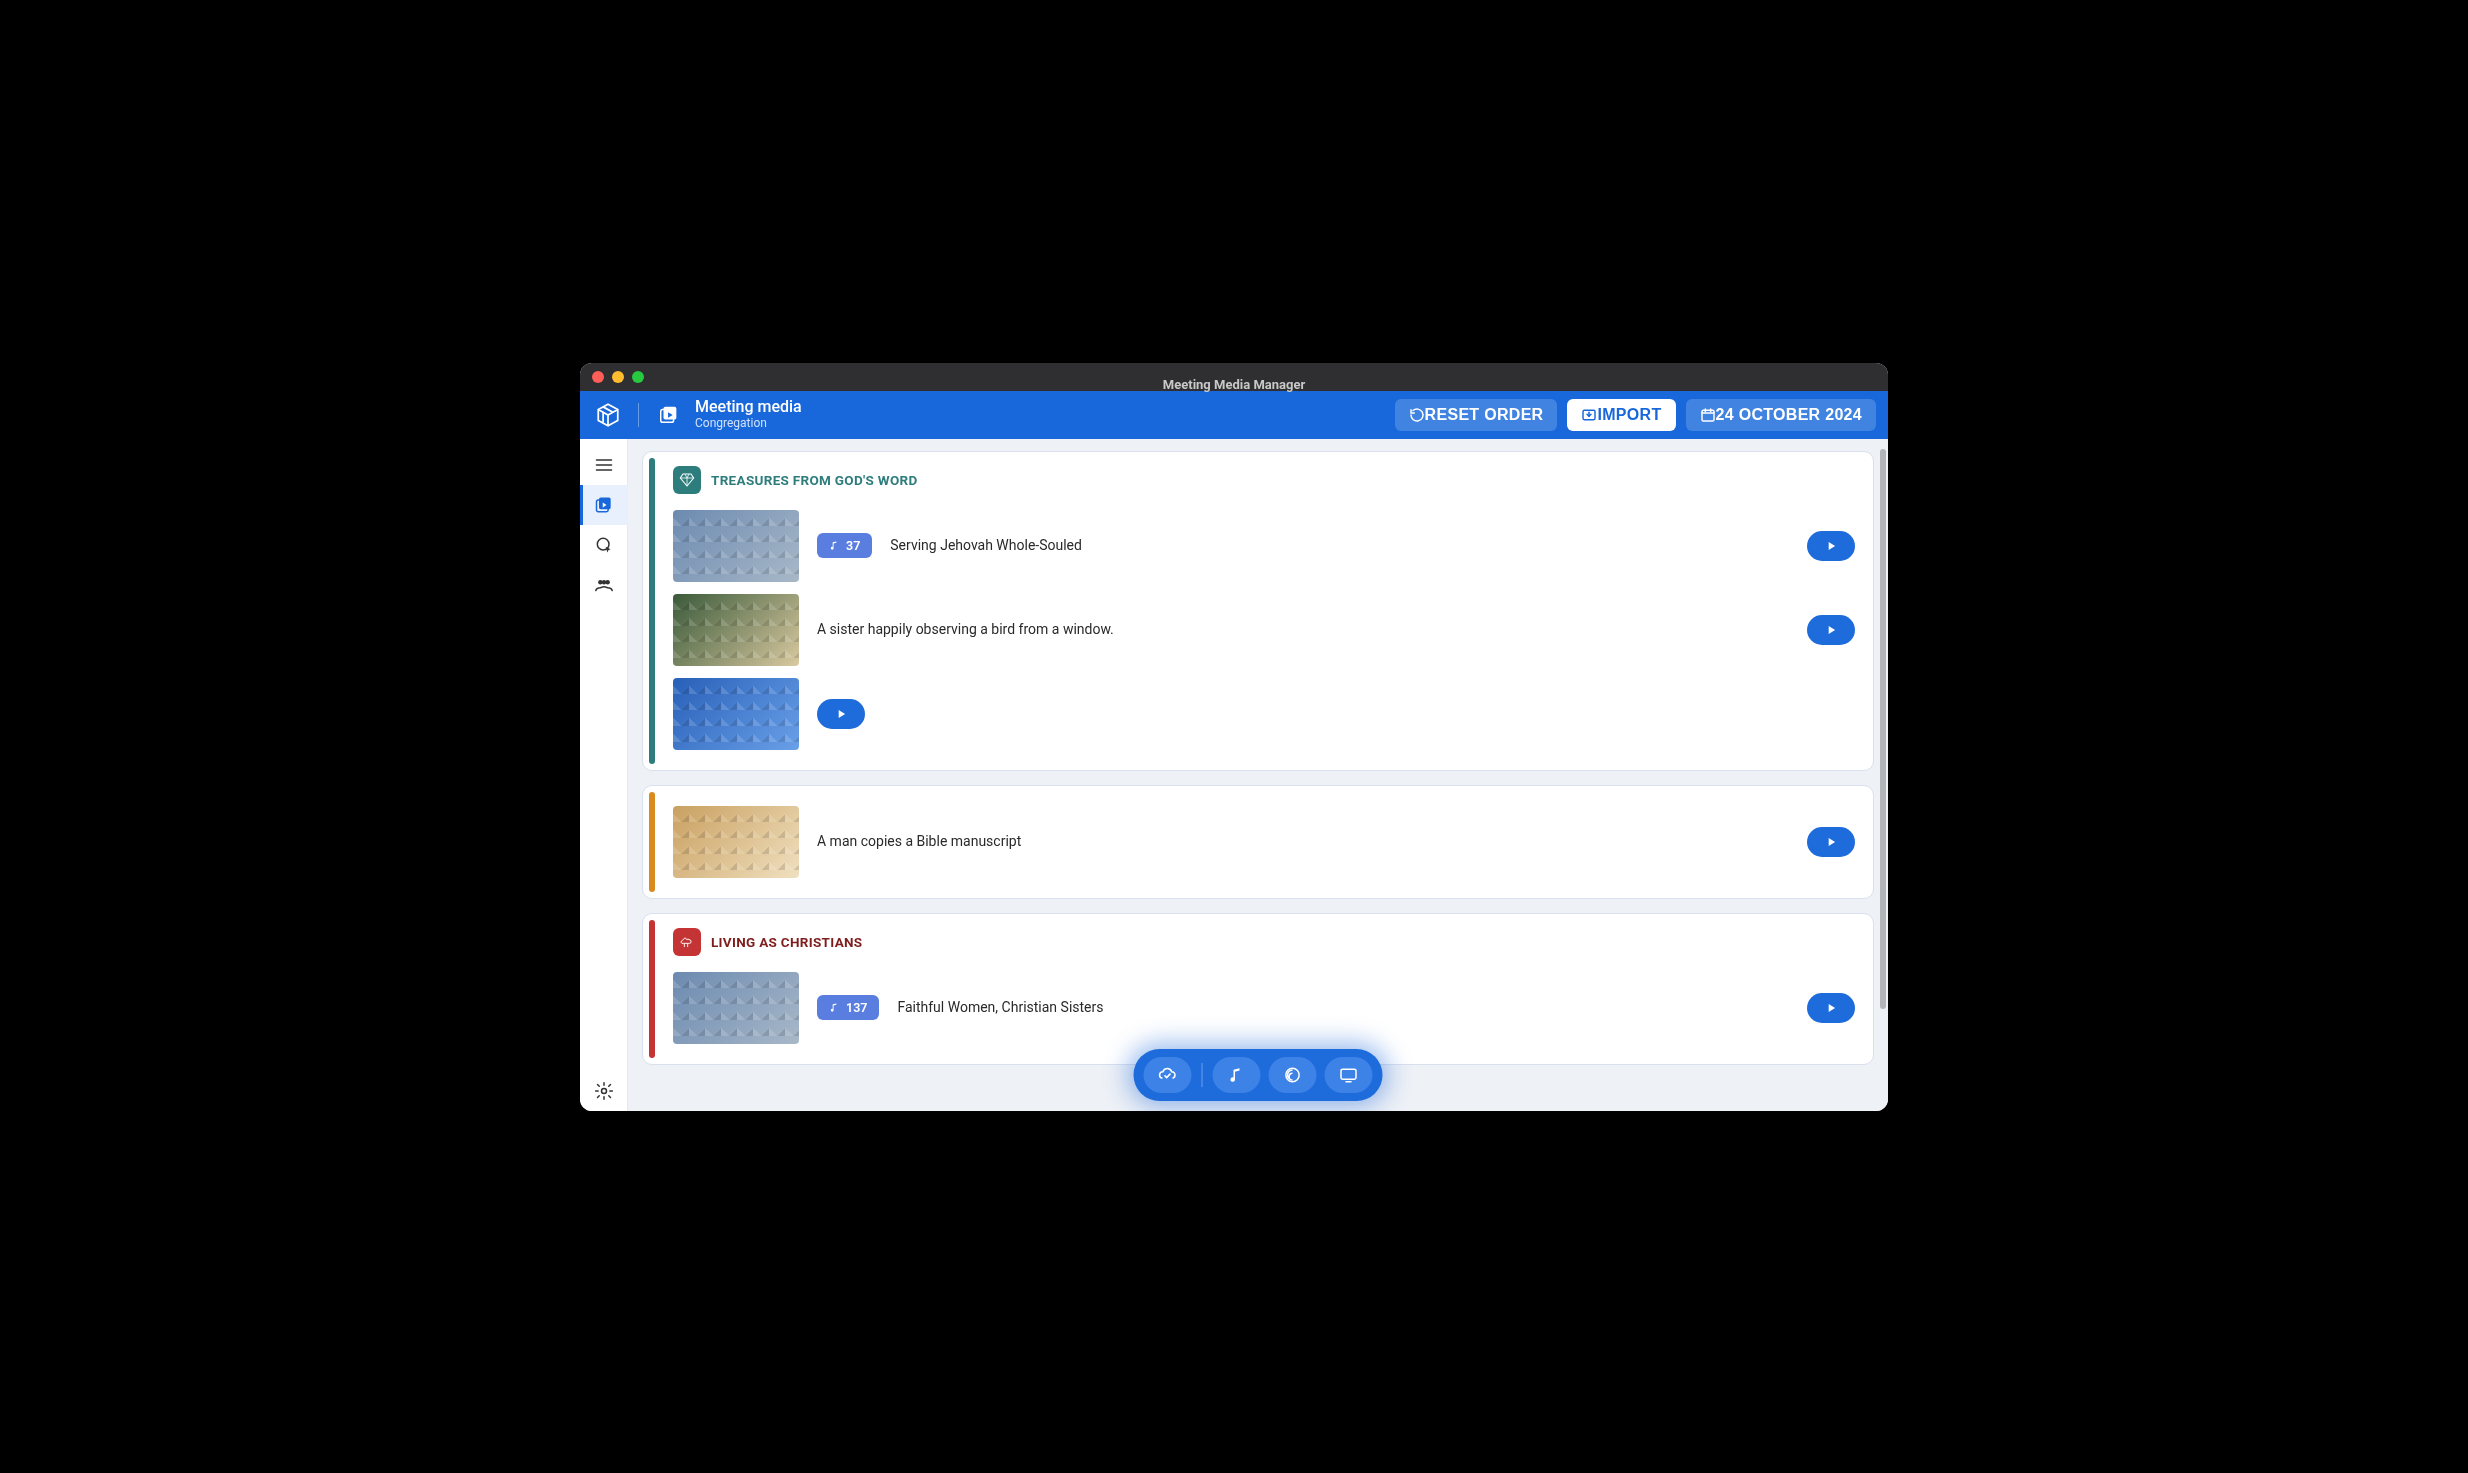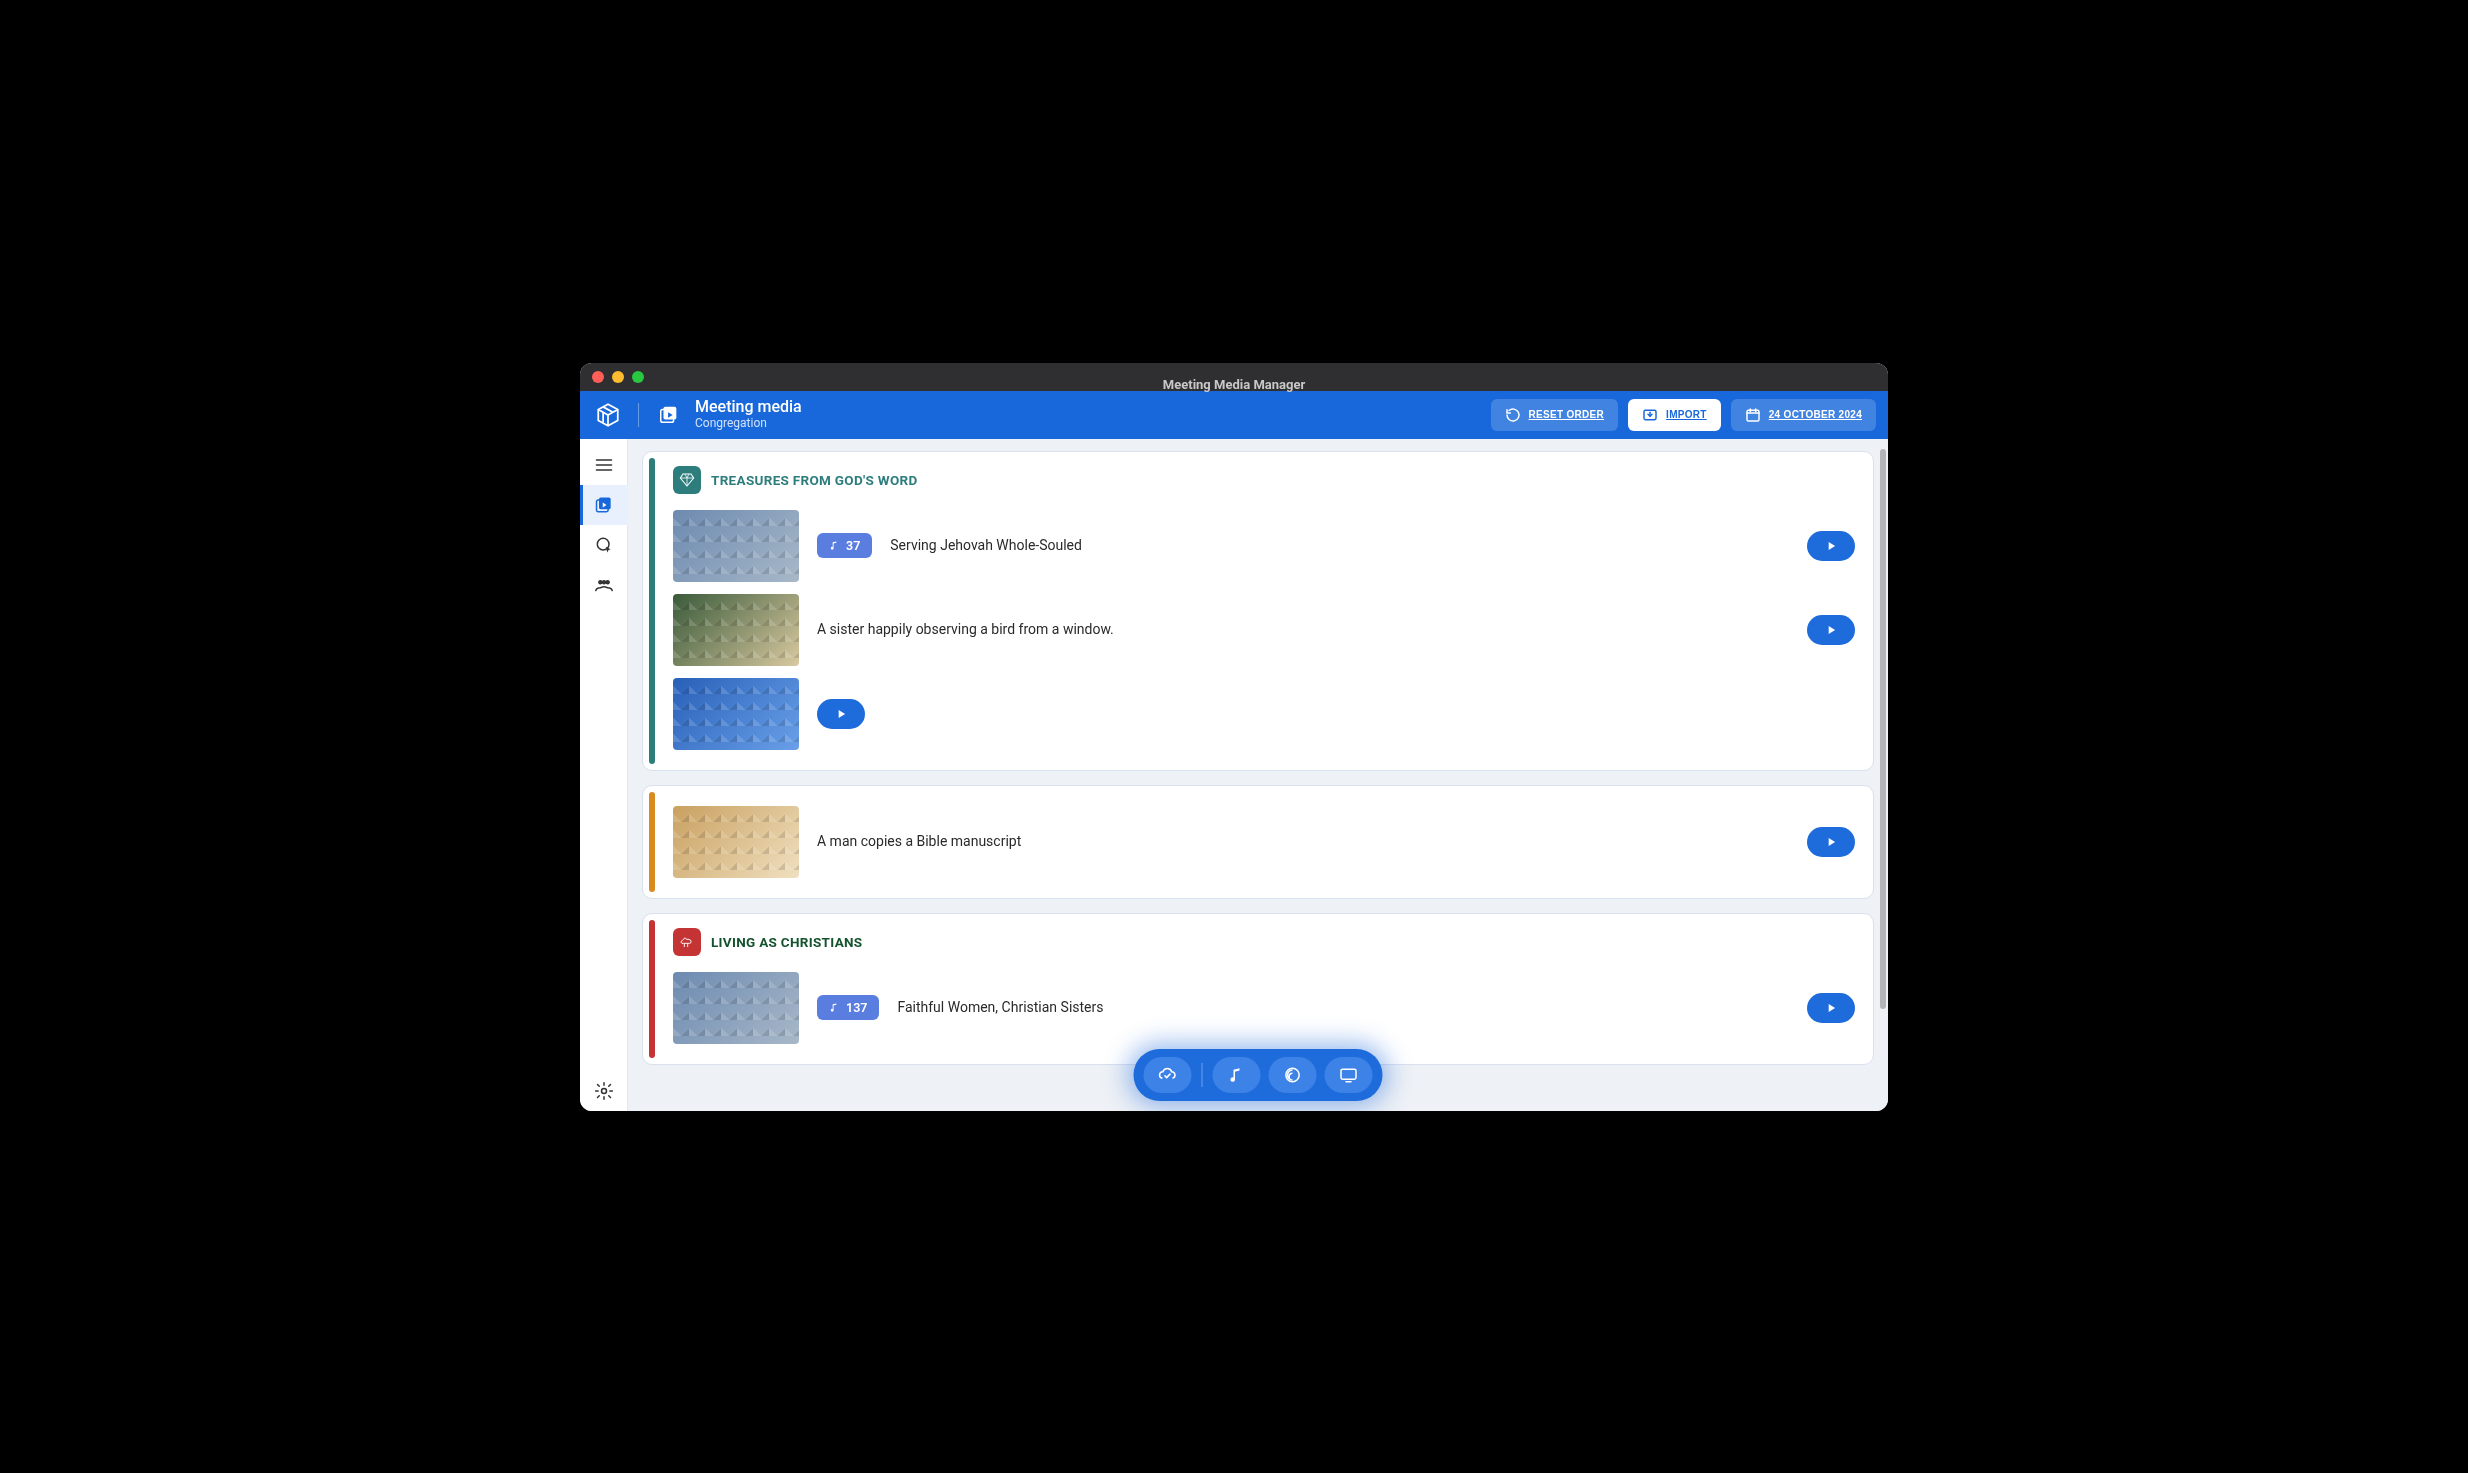--- a/index.html
+++ b/index.html
@@ -67,26 +67,25 @@
 .app-title { color:#fff; font-size:16px; font-weight:500; }
 .app-sub { color:#cfe0fb; font-size:12px; }
 .spacer { flex:1; }
 .appbar-btn {
   height:32px;
   padding:0 14px;
   border:none;
   border-radius:6px;
   background:rgba(255,255,255,.18);
   color:#fff;
-  font-size:10px;
+  font-size:16px;
   font-weight:600;
   letter-spacing:.3px;
-  display:flex;align-items:center;gap:8px;
+  display:flex;align-items:center;
   cursor:pointer;
-  text-decoration:underline;
 }
 .appbar-btn.solid { background:#fff; color:#1868db;align-items:center; }
 .appbar-btn.solid svg { stroke:#1868db; }
 .appbar-btn.date { background:rgba(255,255,255,.18); }
 .body-row { flex:1; display:flex; min-height:0; }
 .sidebar {
   width:48px;
   background:#fff;
   border-right:1px solid #e6e8ec;
   display:flex;
@@ -218,21 +217,21 @@
 }
 
 .teal { background:#2e7d7d; }
 .teal-stripe { background:#2e7d7d; }
 .teal-text { color:#2e7d7d; }
 .amber { background:#d98b1f; }
 .amber-stripe { background:#d98b1f; }
 .amber-text { color:#d98b1f; }
 .crimson { background:#c53434; }
 .crimson-stripe { background:#c53434; }
-.crimson-text { color:#14532d; }
+.crimson-text { color:#7f1d1d; }
 
 .thumb.v1 { background:linear-gradient(135deg,#6c8ab0,#a8b8c8); }
 .thumb.v2 { background:linear-gradient(135deg,#3a5a3a,#d9c9a0); }
 .thumb.v3 { background:linear-gradient(135deg,#2860b8,#6aa0e8); }
 .thumb.v4 { background:linear-gradient(135deg,#c9a060,#f0e0c0); }
 .thumb.v5 { background:linear-gradient(135deg,#6c8ab0,#a8b8c8); }
 </style>
 </head>
 <body>
 

